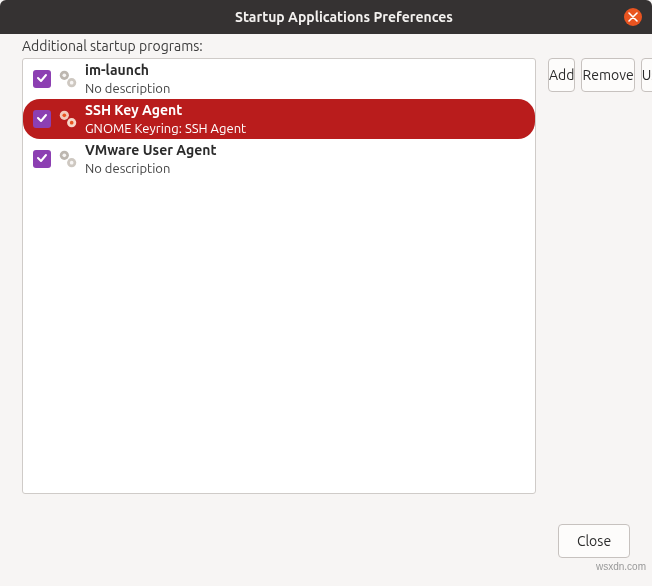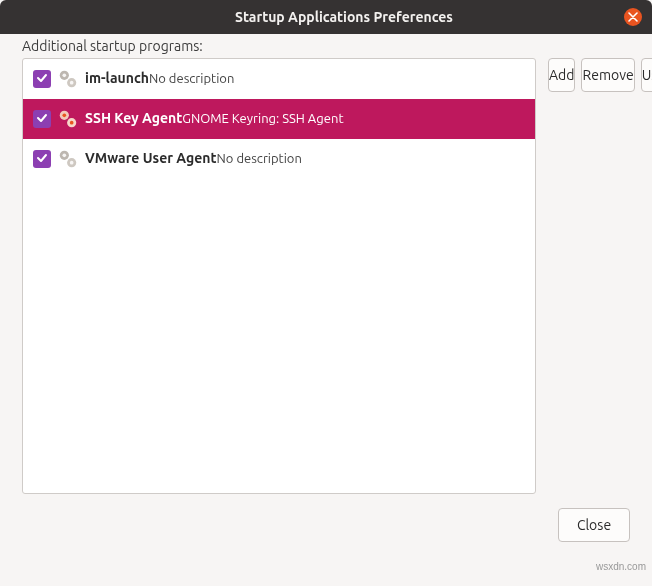--- a/index.html
+++ b/index.html
@@ -65,22 +65,23 @@
       overflow: hidden;
     }
     .row {
       display: flex;
       align-items: center;
       gap: 6px;
       padding: 5px 10px;
       height: 40px;
     }
     .row.selected {
-      background: #be185d;
+      background: #b91c1c;
       color: #ffffff;
+      border-radius: 17px;
     }
     .checkbox {
       width: 18px;
       height: 18px;
       border-radius: 3px;
       background: #8c3fb2;
       display: flex;
       align-items: center;
       justify-content: center;
       flex-shrink: 0;
@@ -90,20 +91,21 @@
       width: 22px;
       height: 22px;
       flex-shrink: 0;
       display: flex;
       align-items: center;
       justify-content: center;
     }
     .app-icon svg { width: 22px; height: 22px; }
     .row-text {
       display: flex;
+      flex-direction: column;
       line-height: 1.25;
     }
     .row-name {
       font-weight: 700;
       color: #2b2b2b;
       font-size: 14px;
     }
     .row-desc {
       font-size: 13px;
       color: #444;
@@ -126,21 +128,21 @@
       cursor: pointer;
       display: flex;
       align-items: center;
       justify-content: center;
     }
     .footer {
       display: flex;
       justify-content: flex-end;
       margin-top: 14px;
     }
-    .footer .btn { width: 72px; }
+    .footer .btn { width: 72px; margin-top: 16px; }
     .watermark {
       position: absolute;
       right: 6px;
       bottom: 14px;
       font-size: 10px;
       color: #999;
       font-family: Arial, sans-serif;
     }
   </style>
 </head>

